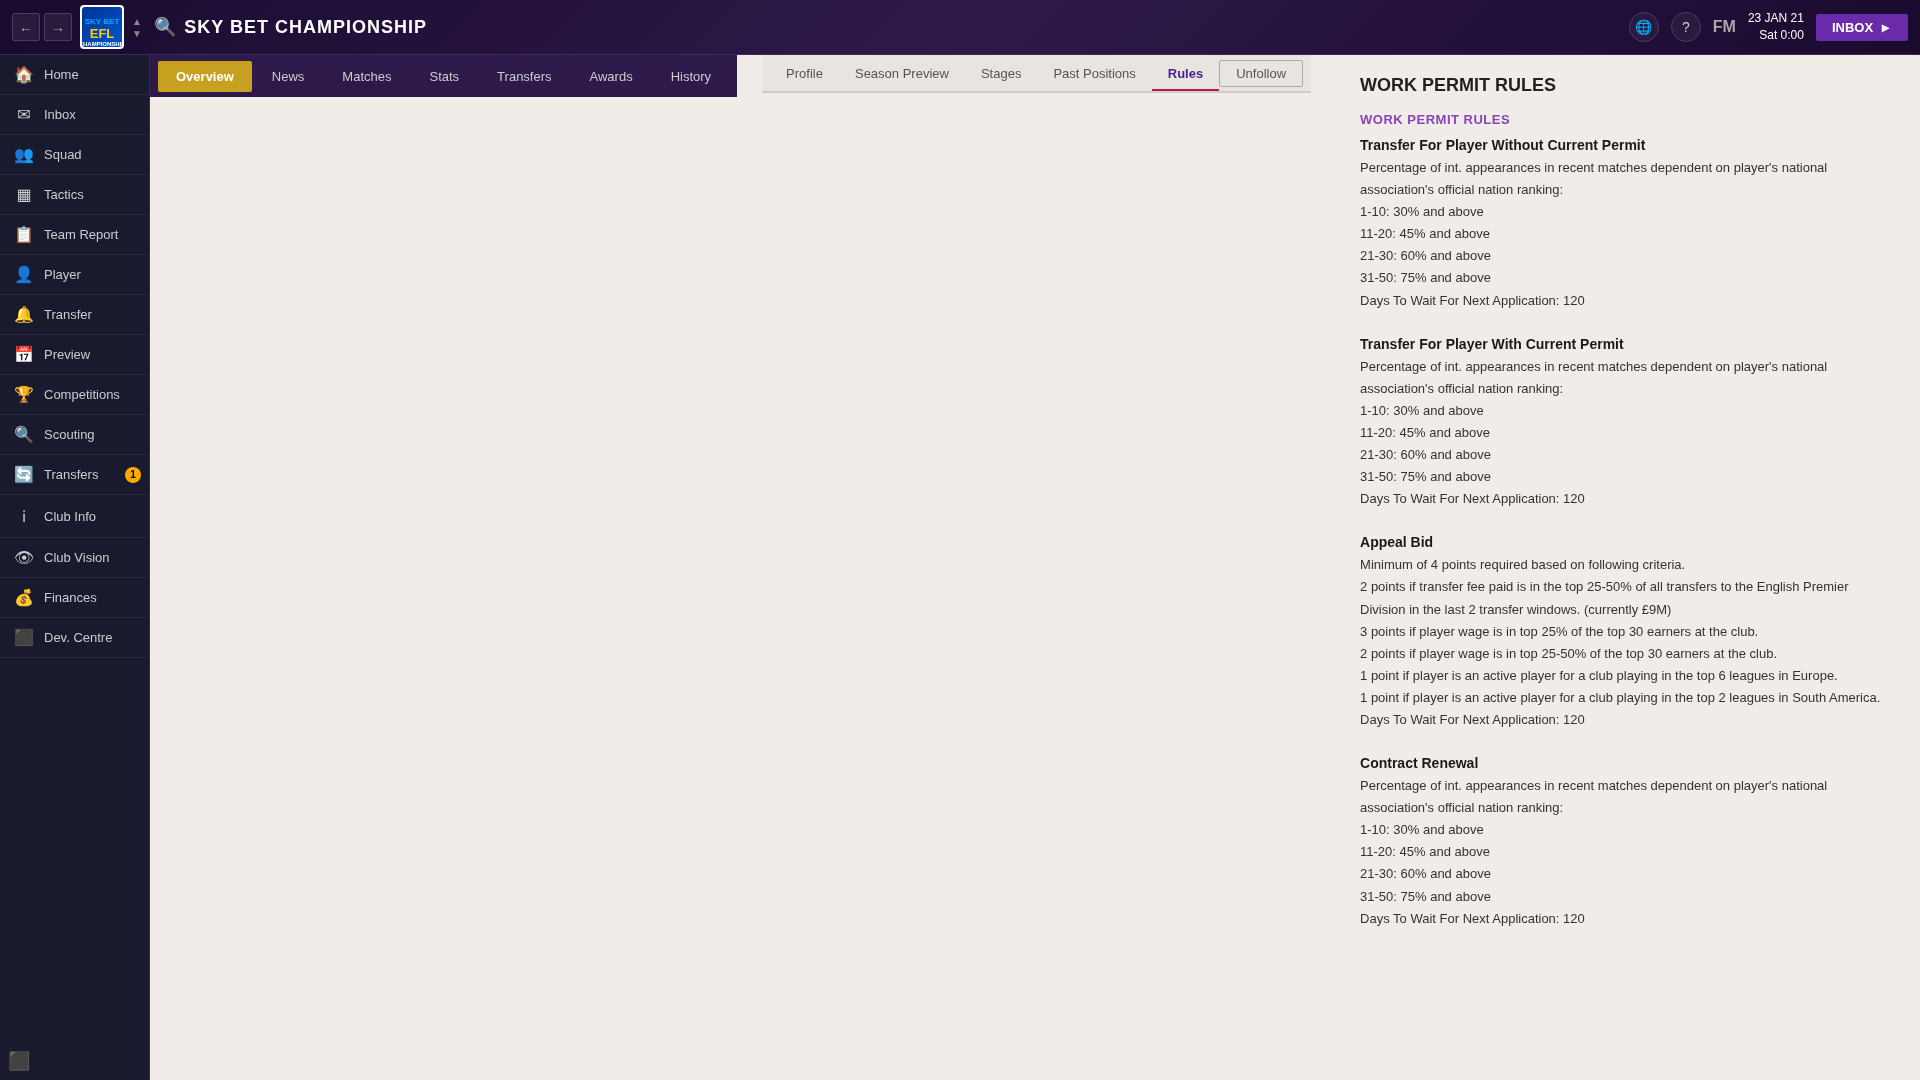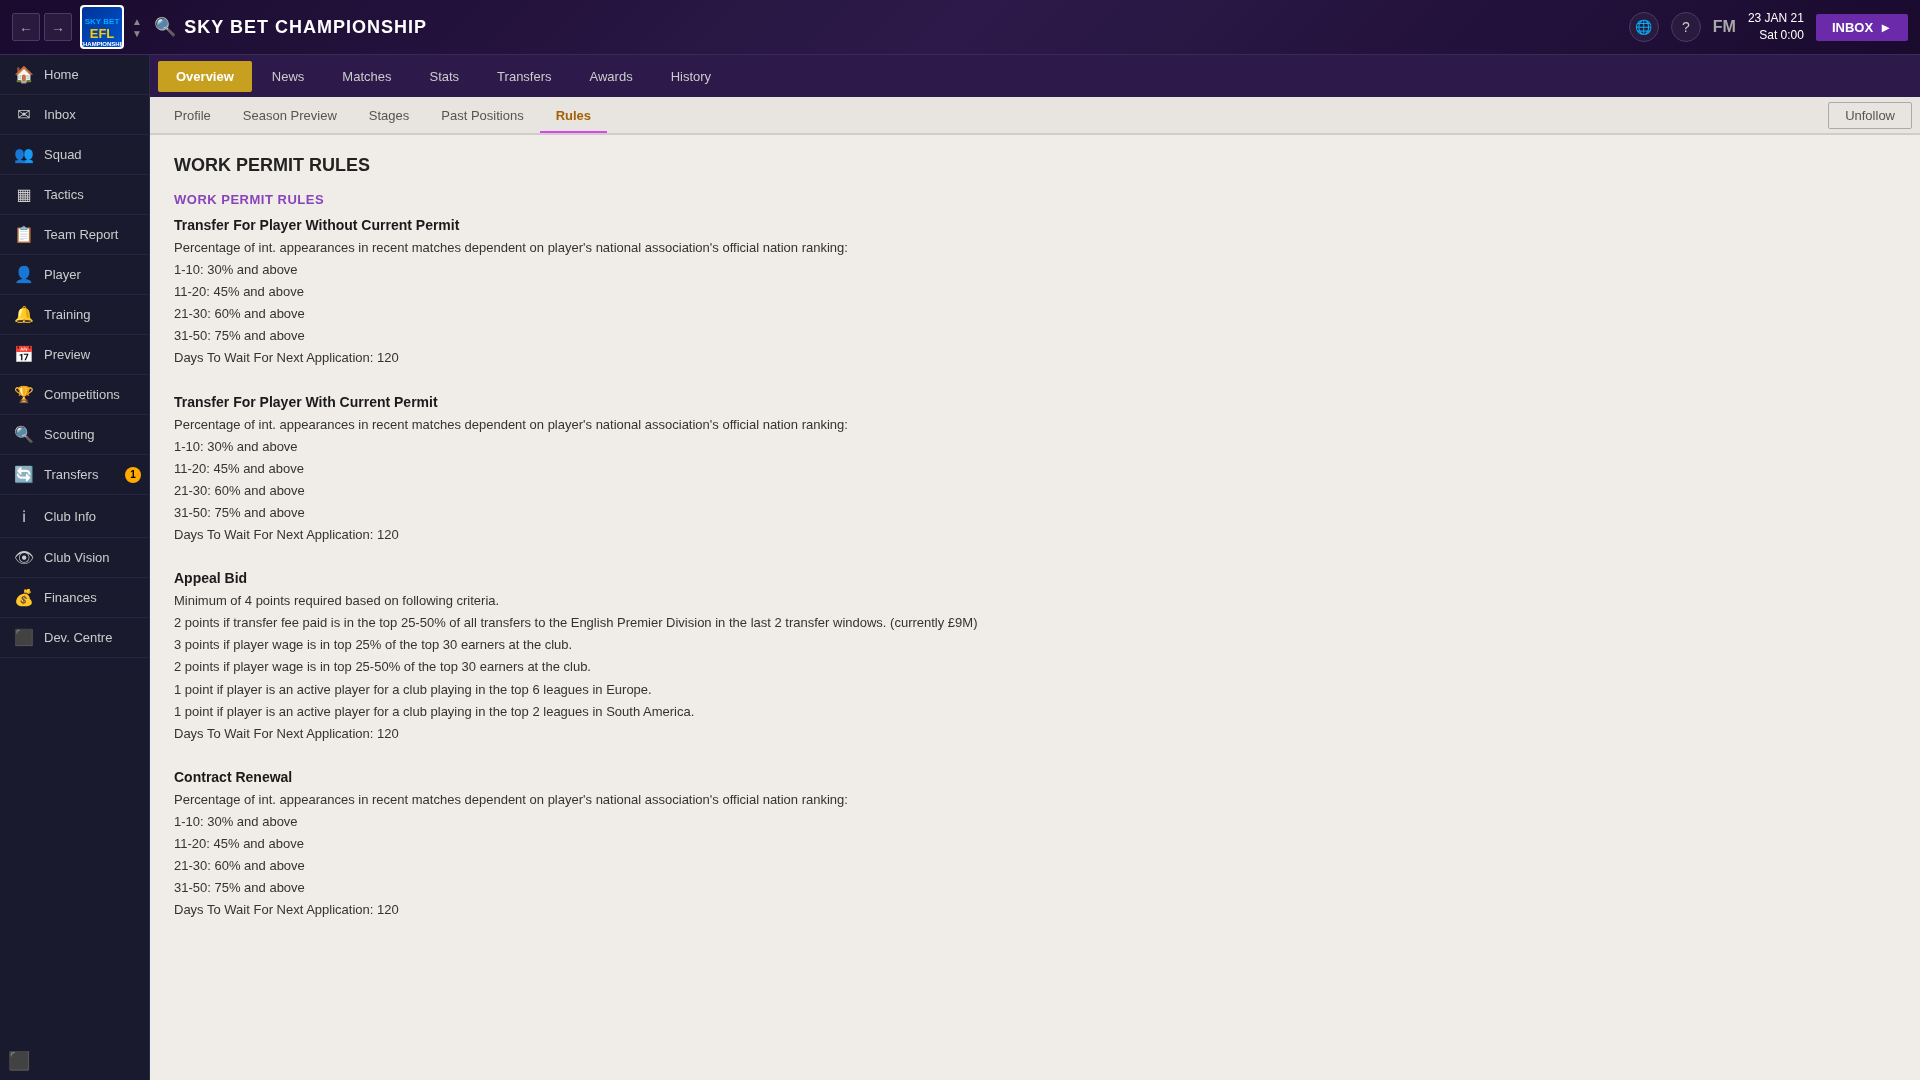--- a/index.html
+++ b/index.html
@@ -180,23 +180,24 @@
     .sidebar-bottom-icon {
       color: #666;
       font-size: 18px;
       cursor: pointer;
     }
 
     
     .content-area {
       flex: 1;
       display: flex;
-      flex-direction: column;
+      flex-direction: row;
       background: #f0ede8;
       overflow: hidden;
+      gap: 25px;
     }
 
     
     .tab-bar {
       background: #2d1a4a;
       display: flex;
       align-items: center;
       padding: 0 8px;
       height: 42px;
       gap: 2px;
@@ -230,23 +231,23 @@
     .sub-tab-item {
       padding: 8px 16px;
       color: #555555;
       cursor: pointer;
       font-size: 13px;
       white-space: nowrap;
       border-bottom: 2px solid transparent;
       margin-bottom: -2px;
     }
     .sub-tab-item.active {
-      color: #a16207;
-      font-weight: bold;
-      border-bottom: 2px solid #d946ef;
+      color: #4c1d95;
+      font-weight: bold;
+      border-bottom: 2px solid #be185d;
     }
     .unfollow-btn {
       margin-left: auto;
       padding: 5px 16px;
       background: #e8e4df;
       border: 1px solid #aaa;
       color: #555;
       cursor: pointer;
       font-size: 13px;
       border-radius: 2px;
@@ -378,21 +379,21 @@
     <div class="sidebar-item">
       <span class="sidebar-icon">📋</span>
       <span>Team Report</span>
     </div>
     <div class="sidebar-item">
       <span class="sidebar-icon">👤</span>
       <span>Player</span>
     </div>
     <div class="sidebar-item">
       <span class="sidebar-icon">🔔</span>
-      <span>Training</span>
+      <span>Transfer</span>
     </div>
     <div class="sidebar-item">
       <span class="sidebar-icon">📅</span>
       <span>Preview</span>
     </div>
     <div class="sidebar-item">
       <span class="sidebar-icon">🏆</span>
       <span>Competitions</span>
     </div>
     <div class="sidebar-item">

